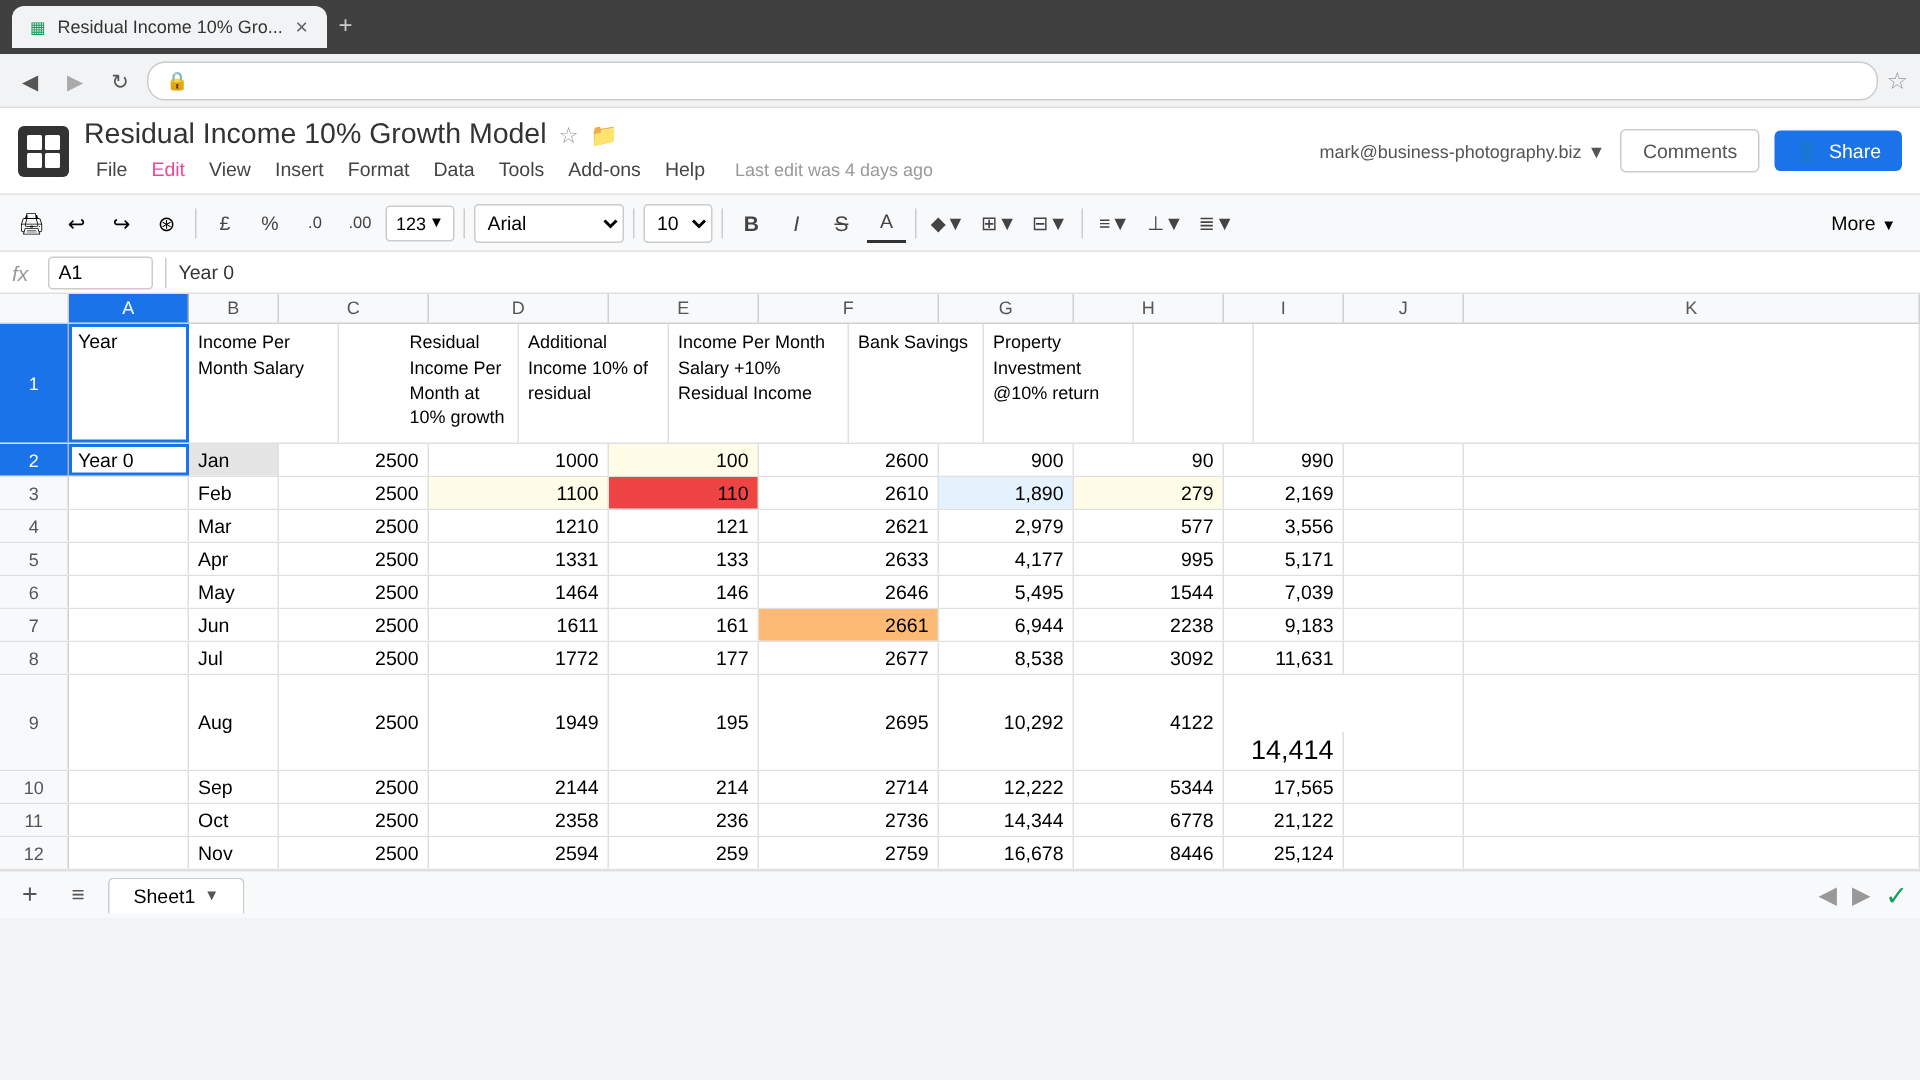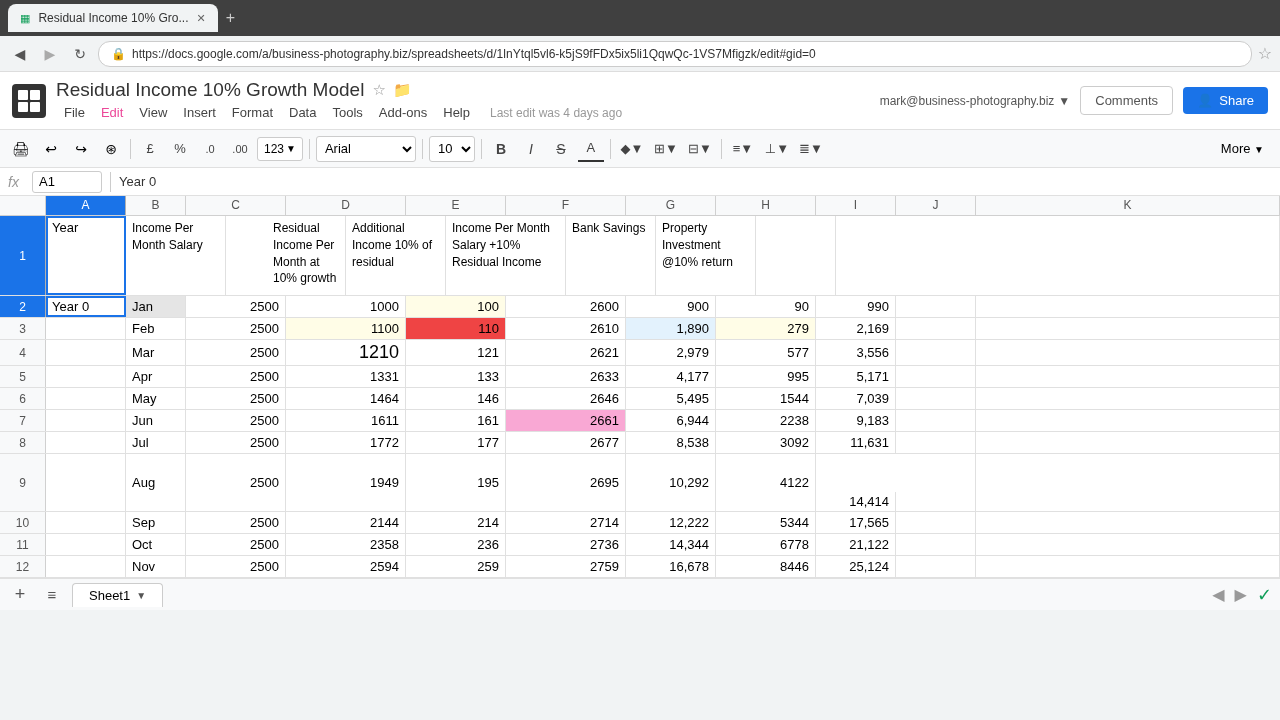--- a/index.html
+++ b/index.html
@@ -16,21 +16,20 @@
   </div>
   <div style="color:#ccc;font-size:16px;cursor:pointer;">+</div>
 </div>
 
 <div style="background:#f1f3f4;height:36px;display:flex;align-items:center;padding:0 8px;gap:6px;border-bottom:1px solid #ddd;">
   <button style="width:24px;height:24px;border-radius:50%;border:none;background:none;cursor:pointer;font-size:14px;color:#555;">◀</button>
   <button style="width:24px;height:24px;border-radius:50%;border:none;background:none;cursor:pointer;font-size:14px;color:#aaa;">▶</button>
   <button style="width:24px;height:24px;border-radius:50%;border:none;background:none;cursor:pointer;font-size:14px;color:#555;">↻</button>
   <div style="flex:1;background:white;border:1px solid #ccc;border-radius:12px;padding:3px 12px;font-size:12px;color:#333;height:26px;display:flex;align-items:center;">
     <span style="color:#999;margin-right:6px;font-size:12px;">🔒</span>
-    <span>https://docs.google.com/a/business-photography.biz/spreadsheets/d/1lnYtql5vl6-k5jS9fFDx5ix5li1QqwQc-1VS7Mfigzk/edit#gid=0</span>
   </div>
   <div style="color:#999;font-size:16px;cursor:pointer;">☆</div>
 </div>
 
 <div style="background:white;padding:6px 12px;display:flex;align-items:center;border-bottom:1px solid #e0e0e0;height:58px;">
   <div style="width:34px;height:34px;background:#333;border-radius:4px;display:grid;grid-template-columns:1fr 1fr;gap:2px;padding:6px;cursor:pointer;">
     <div style="background:white;border-radius:1px;"></div>
     <div style="background:white;border-radius:1px;"></div>
     <div style="background:white;border-radius:1px;"></div>
     <div style="background:white;border-radius:1px;"></div>
@@ -187,21 +186,21 @@
     <div style="width:100px;min-width:100px;border-right:1px solid #e0e0e0;padding:2px 6px;font-size:13px;display:flex;align-items:center;background:#fffde7;justify-content:flex-end;">279</div>
     <div style="width:80px;min-width:80px;border-right:1px solid #e0e0e0;padding:2px 6px;font-size:13px;display:flex;align-items:center;background:white;justify-content:flex-end;">2,169</div>
     <div style="width:80px;min-width:80px;border-right:1px solid #e0e0e0;padding:2px 6px;font-size:13px;display:flex;align-items:center;background:white;"></div>
     <div style="flex:1;border-right:1px solid #e0e0e0;padding:2px 6px;font-size:13px;background:white;"></div>
   </div>
       <div style="display: flex; border-bottom: 1px solid rgb(224, 224, 224); min-height: 22px;">
     <div style="width:46px;min-width:46px;text-align:center;font-size:12px;color:#555;background:#f8f9fa;border-right:1px solid #d0d0d0;display:flex;align-items:center;justify-content:center;">4</div>
     <div style="width:80px;min-width:80px;border-right:1px solid #e0e0e0;padding:2px 6px;font-size:13px;display:flex;align-items:center;background:white;"></div>
     <div style="width:60px;min-width:60px;border-right:1px solid #e0e0e0;padding:2px 6px;font-size:13px;display:flex;align-items:center;background:white;">Mar</div>
     <div style="width:100px;min-width:100px;border-right:1px solid #e0e0e0;padding:2px 6px;font-size:13px;display:flex;align-items:center;background:white;justify-content:flex-end;">2500</div>
-    <div style="width:120px;min-width:120px;border-right:1px solid #e0e0e0;padding:2px 6px;font-size:18px;display:flex;align-items:center;background:white;justify-content:flex-end;">1210</div>
+    <div style="width:120px;min-width:120px;border-right:1px solid #e0e0e0;padding:2px 6px;font-size:13px;display:flex;align-items:center;background:white;justify-content:flex-end;">1210</div>
     <div style="width:100px;min-width:100px;border-right:1px solid #e0e0e0;padding:2px 6px;font-size:13px;display:flex;align-items:center;background:white;justify-content:flex-end;">121</div>
     <div style="width:120px;min-width:120px;border-right:1px solid #e0e0e0;padding:2px 6px;font-size:13px;display:flex;align-items:center;background:white;justify-content:flex-end;">2621</div>
     <div style="width:90px;min-width:90px;border-right:1px solid #e0e0e0;padding:2px 6px;font-size:13px;display:flex;align-items:center;background:white;justify-content:flex-end;">2,979</div>
     <div style="width:100px;min-width:100px;border-right:1px solid #e0e0e0;padding:2px 6px;font-size:13px;display:flex;align-items:center;background:white;justify-content:flex-end;">577</div>
     <div style="width:80px;min-width:80px;border-right:1px solid #e0e0e0;padding:2px 6px;font-size:13px;display:flex;align-items:center;background:white;justify-content:flex-end;">3,556</div>
     <div style="width:80px;min-width:80px;border-right:1px solid #e0e0e0;padding:2px 6px;font-size:13px;display:flex;align-items:center;background:white;"></div>
     <div style="flex:1;border-right:1px solid #e0e0e0;padding:2px 6px;font-size:13px;background:white;"></div>
   </div>
       <div style="display: flex; border-bottom: 1px solid rgb(224, 224, 224); min-height: 22px;">
     <div style="width:46px;min-width:46px;text-align:center;font-size:12px;color:#555;background:#f8f9fa;border-right:1px solid #d0d0d0;display:flex;align-items:center;justify-content:center;">5</div>
@@ -231,21 +230,21 @@
     <div style="width:80px;min-width:80px;border-right:1px solid #e0e0e0;padding:2px 6px;font-size:13px;display:flex;align-items:center;background:white;"></div>
     <div style="flex:1;border-right:1px solid #e0e0e0;padding:2px 6px;font-size:13px;background:white;"></div>
   </div>
       <div style="display: flex; border-bottom: 1px solid rgb(224, 224, 224); min-height: 22px;">
     <div style="width:46px;min-width:46px;text-align:center;font-size:12px;color:#555;background:#f8f9fa;border-right:1px solid #d0d0d0;display:flex;align-items:center;justify-content:center;">7</div>
     <div style="width:80px;min-width:80px;border-right:1px solid #e0e0e0;padding:2px 6px;font-size:13px;display:flex;align-items:center;background:white;"></div>
     <div style="width:60px;min-width:60px;border-right:1px solid #e0e0e0;padding:2px 6px;font-size:13px;display:flex;align-items:center;background:white;">Jun</div>
     <div style="width:100px;min-width:100px;border-right:1px solid #e0e0e0;padding:2px 6px;font-size:13px;display:flex;align-items:center;background:white;justify-content:flex-end;">2500</div>
     <div style="width:120px;min-width:120px;border-right:1px solid #e0e0e0;padding:2px 6px;font-size:13px;display:flex;align-items:center;background:white;justify-content:flex-end;">1611</div>
     <div style="width:100px;min-width:100px;border-right:1px solid #e0e0e0;padding:2px 6px;font-size:13px;display:flex;align-items:center;background:white;justify-content:flex-end;">161</div>
-    <div style="width:120px;min-width:120px;border-right:1px solid #e0e0e0;padding:2px 6px;font-size:13px;display:flex;align-items:center;background:#f9a8d4;justify-content:flex-end;">2661</div>
+    <div style="width:120px;min-width:120px;border-right:1px solid #e0e0e0;padding:2px 6px;font-size:13px;display:flex;align-items:center;background:#fdba74;justify-content:flex-end;">2661</div>
     <div style="width:90px;min-width:90px;border-right:1px solid #e0e0e0;padding:2px 6px;font-size:13px;display:flex;align-items:center;background:white;justify-content:flex-end;">6,944</div>
     <div style="width:100px;min-width:100px;border-right:1px solid #e0e0e0;padding:2px 6px;font-size:13px;display:flex;align-items:center;background:white;justify-content:flex-end;">2238</div>
     <div style="width:80px;min-width:80px;border-right:1px solid #e0e0e0;padding:2px 6px;font-size:13px;display:flex;align-items:center;background:white;justify-content:flex-end;">9,183</div>
     <div style="width:80px;min-width:80px;border-right:1px solid #e0e0e0;padding:2px 6px;font-size:13px;display:flex;align-items:center;background:white;"></div>
     <div style="flex:1;border-right:1px solid #e0e0e0;padding:2px 6px;font-size:13px;background:white;"></div>
   </div>
       <div style="display: flex; border-bottom: 1px solid rgb(224, 224, 224); min-height: 22px;">
     <div style="width:46px;min-width:46px;text-align:center;font-size:12px;color:#555;background:#f8f9fa;border-right:1px solid #d0d0d0;display:flex;align-items:center;justify-content:center;">8</div>
     <div style="width:80px;min-width:80px;border-right:1px solid #e0e0e0;padding:2px 6px;font-size:13px;display:flex;align-items:center;background:white;"></div>
     <div style="width:60px;min-width:60px;border-right:1px solid #e0e0e0;padding:2px 6px;font-size:13px;display:flex;align-items:center;background:white;">Jul</div>
@@ -262,21 +261,21 @@
       <div style="display: flex; border-bottom: 1px solid rgb(224, 224, 224); min-height: 22px;">
     <div style="width:46px;min-width:46px;text-align:center;font-size:12px;color:#555;background:#f8f9fa;border-right:1px solid #d0d0d0;display:flex;align-items:center;justify-content:center;">9</div>
     <div style="width:80px;min-width:80px;border-right:1px solid #e0e0e0;padding:2px 6px;font-size:13px;display:flex;align-items:center;background:white;"></div>
     <div style="width:60px;min-width:60px;border-right:1px solid #e0e0e0;padding:2px 6px;font-size:13px;display:flex;align-items:center;background:white;">Aug</div>
     <div style="width:100px;min-width:100px;border-right:1px solid #e0e0e0;padding:2px 6px;font-size:13px;display:flex;align-items:center;background:white;justify-content:flex-end;">2500</div>
     <div style="width:120px;min-width:120px;border-right:1px solid #e0e0e0;padding:2px 6px;font-size:13px;display:flex;align-items:center;background:white;justify-content:flex-end;">1949</div>
     <div style="width:100px;min-width:100px;border-right:1px solid #e0e0e0;padding:2px 6px;font-size:13px;display:flex;align-items:center;background:white;justify-content:flex-end;">195</div>
     <div style="width:120px;min-width:120px;border-right:1px solid #e0e0e0;padding:2px 6px;font-size:13px;display:flex;align-items:center;background:white;justify-content:flex-end;">2695</div>
     <div style="width:90px;min-width:90px;border-right:1px solid #e0e0e0;padding:2px 6px;font-size:13px;display:flex;align-items:center;background:white;justify-content:flex-end;">10,292</div>
     <div style="width:100px;min-width:100px;border-right:1px solid #e0e0e0;padding:2px 6px;font-size:13px;display:flex;align-items:center;background:white;justify-content:flex-end;">4122</div>
-    <div style="width:80px;min-width:80px;border-right:1px solid #e0e0e0;padding:2px 6px;font-size:13px;display:flex;align-items:center;background:white;justify-content:flex-end;margin-top:38px;">14,414</div>
+    <div style="width:80px;min-width:80px;border-right:1px solid #e0e0e0;padding:2px 6px;font-size:18px;display:flex;align-items:center;background:white;justify-content:flex-end;margin-top:38px;">14,414</div>
     <div style="width:80px;min-width:80px;border-right:1px solid #e0e0e0;padding:2px 6px;font-size:13px;display:flex;align-items:center;background:white;"></div>
     <div style="flex:1;border-right:1px solid #e0e0e0;padding:2px 6px;font-size:13px;background:white;"></div>
   </div>
       <div style="display: flex; border-bottom: 1px solid rgb(224, 224, 224); min-height: 22px;">
     <div style="width:46px;min-width:46px;text-align:center;font-size:12px;color:#555;background:#f8f9fa;border-right:1px solid #d0d0d0;display:flex;align-items:center;justify-content:center;">10</div>
     <div style="width:80px;min-width:80px;border-right:1px solid #e0e0e0;padding:2px 6px;font-size:13px;display:flex;align-items:center;background:white;"></div>
     <div style="width:60px;min-width:60px;border-right:1px solid #e0e0e0;padding:2px 6px;font-size:13px;display:flex;align-items:center;background:white;">Sep</div>
     <div style="width:100px;min-width:100px;border-right:1px solid #e0e0e0;padding:2px 6px;font-size:13px;display:flex;align-items:center;background:white;justify-content:flex-end;">2500</div>
     <div style="width:120px;min-width:120px;border-right:1px solid #e0e0e0;padding:2px 6px;font-size:13px;display:flex;align-items:center;background:white;justify-content:flex-end;">2144</div>
     <div style="width:100px;min-width:100px;border-right:1px solid #e0e0e0;padding:2px 6px;font-size:13px;display:flex;align-items:center;background:white;justify-content:flex-end;">214</div>

